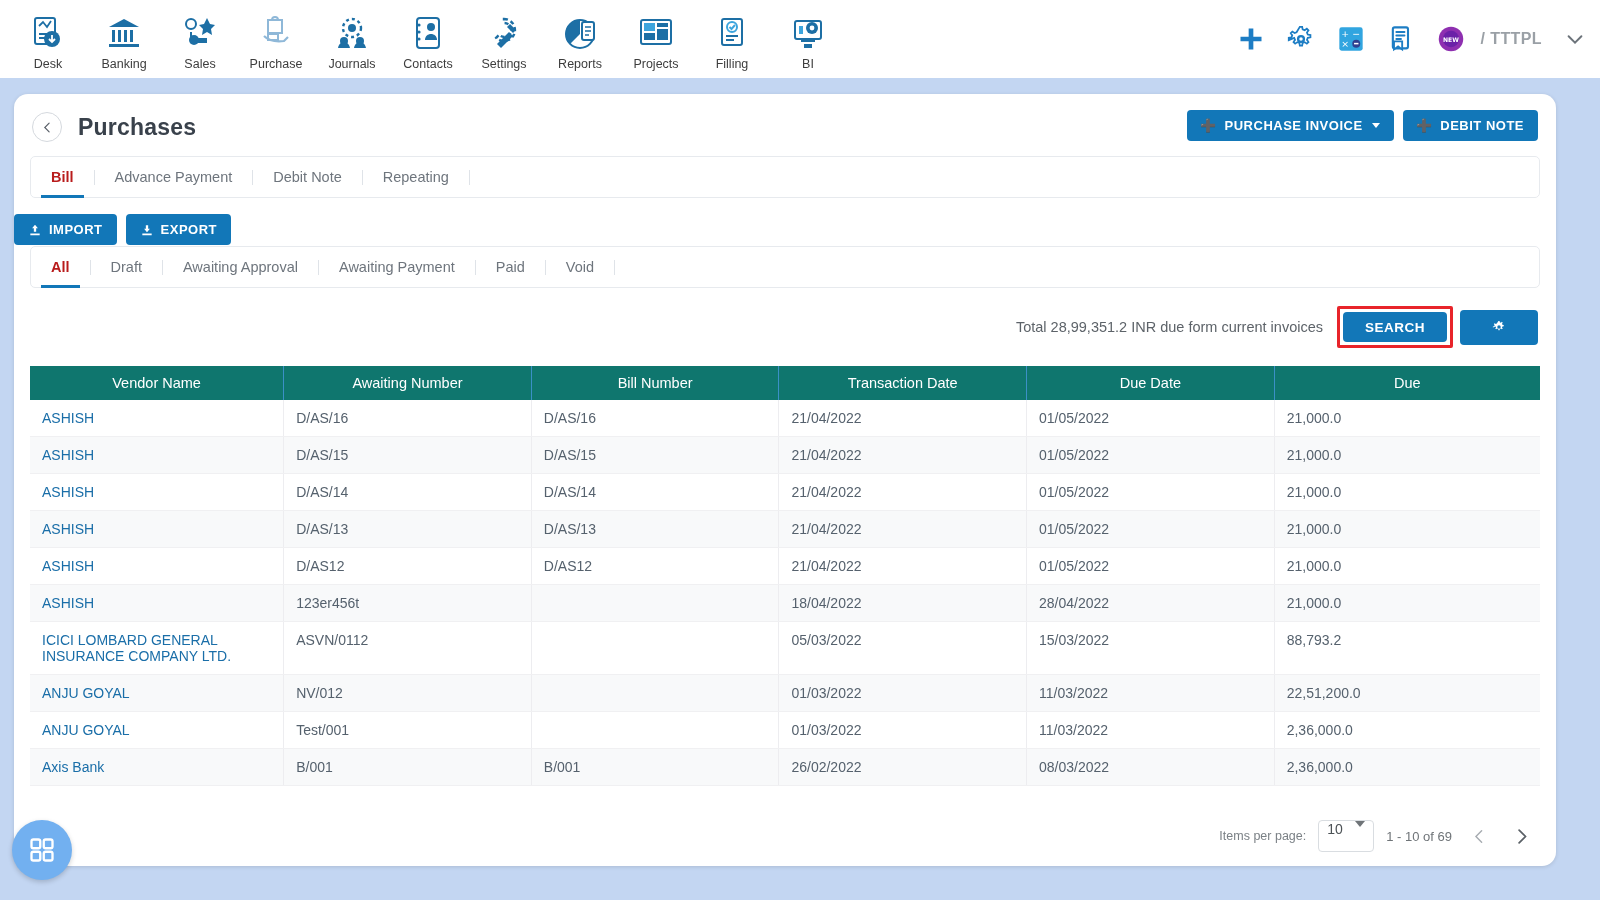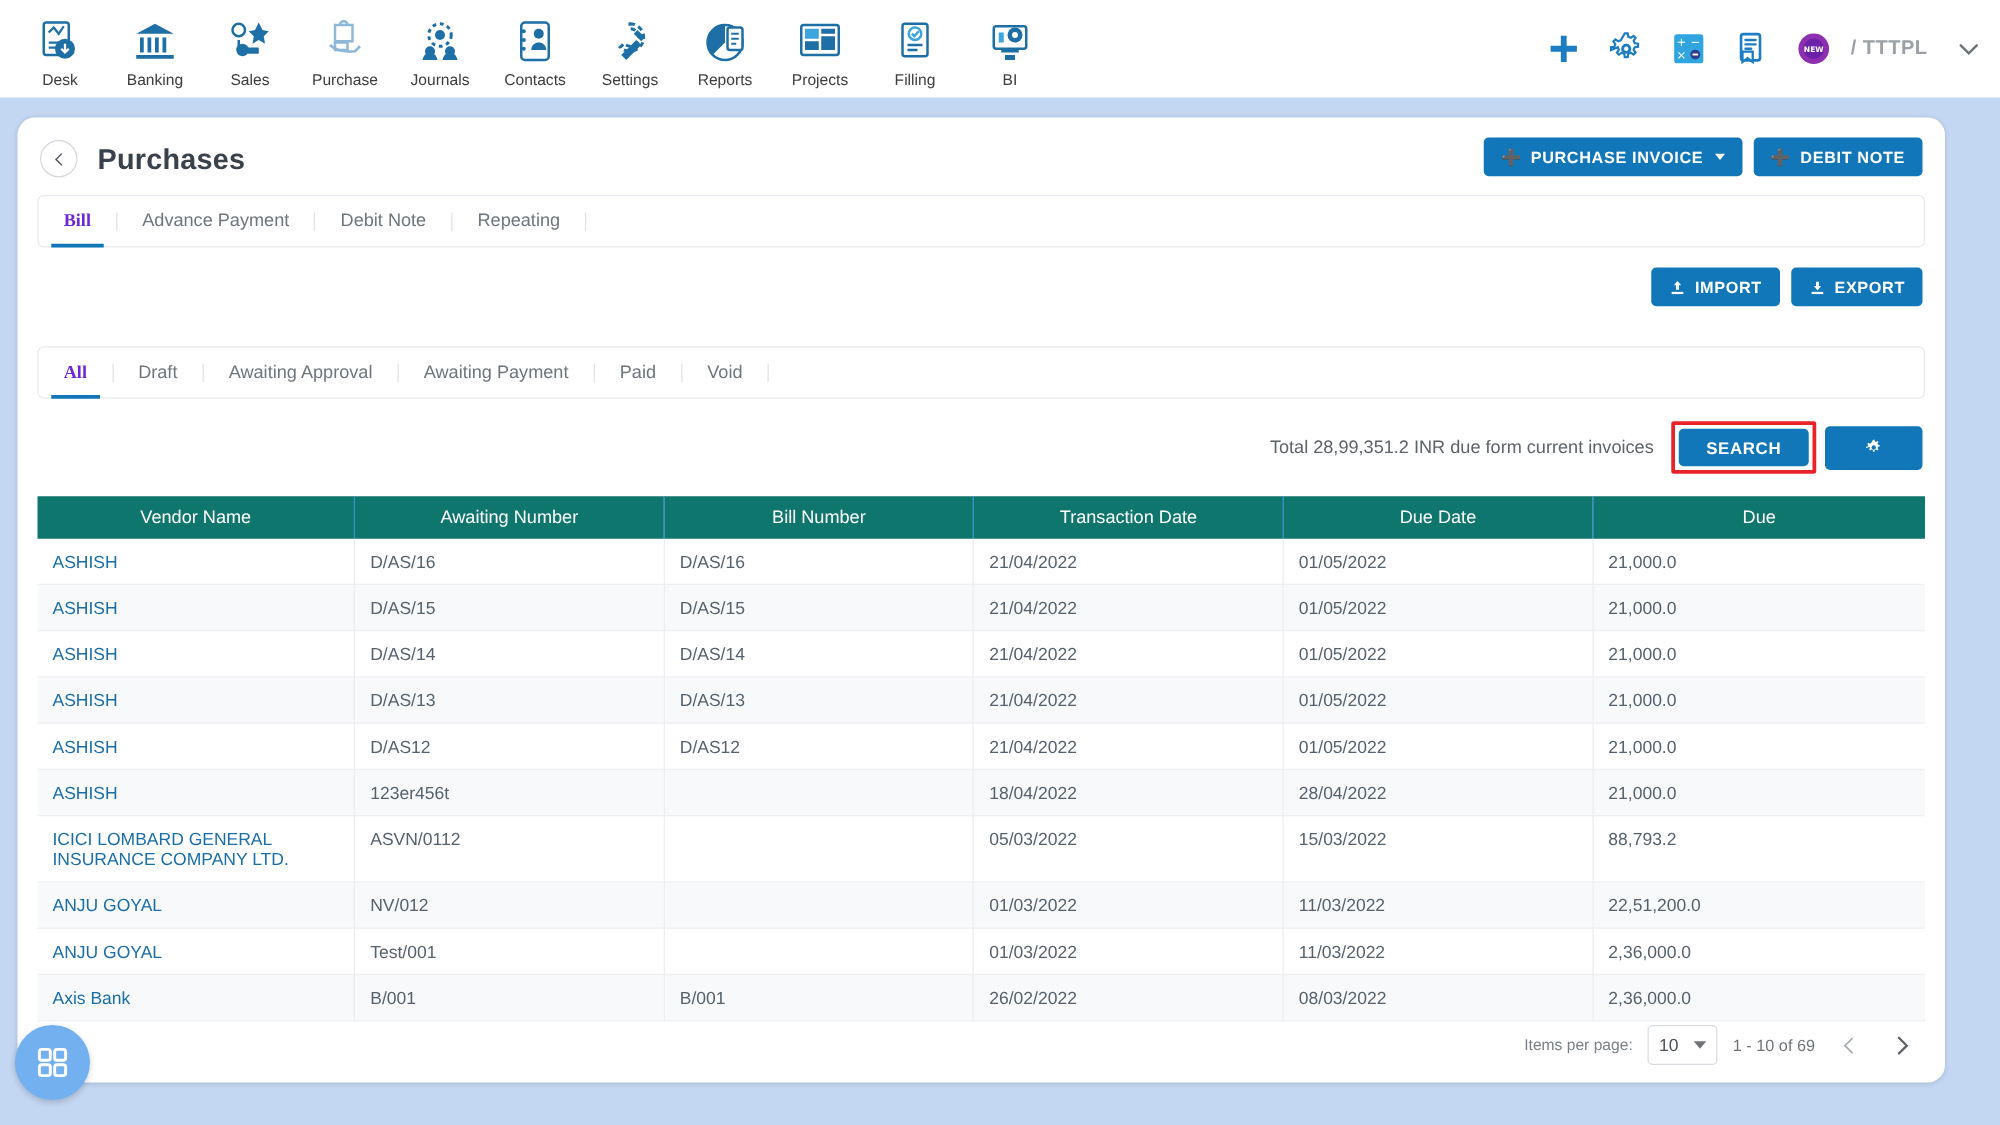--- a/index.html
+++ b/index.html
@@ -94,33 +94,33 @@
     display: flex; align-items: stretch;
     background: #fff;
   }
   .tab {
     position: relative;
     display: flex; align-items: center;
     padding: 0 20px;
     font-size: 14.5px; color: #6e757d;
     cursor: pointer; white-space: nowrap;
   }
-  .tab.active { color: #6d28d9; font-weight: bold; font-family: Liberation Serif, serif; }
+  .tab.active { color: #b91c1c; font-weight: bold; }
   .tab.active::after {
     content: ""; position: absolute; left: 10px; right: 10px; bottom: -1px;
     height: 3px; background: #1277b8;
   }
   .tab-sep { width: 1px; align-self: center; height: 15px; background: #dfe3e8; }
 
   .ie-row {
-    display: flex; justify-content: flex-end; gap: 9px;
+    display: flex; justify-content: flex-start; gap: 9px;
     margin: 16px 18px 0 0;
   }
 
-  .filterstrip { margin-top: 32px; }
+  .filterstrip { margin-top: 1px; }
 
   
   .searchrow {
     display: flex; align-items: center; justify-content: flex-end;
     margin: 18px 18px 0 0; gap: 0; position: relative;
   }
   .total-text { font-size: 14.5px; color: #5d6369; margin-right: 14px; }
   .hl-wrap {
     border: 3px solid #e8242a; border-radius: 2px;
     padding: 3px; display: inline-flex;
@@ -152,21 +152,21 @@
   
   .paginator {
     position: absolute; right: 20px; bottom: 14px;
     display: flex; align-items: center; gap: 12px;
     font-size: 12.5px; color: #7b8186;
   }
   .ipp-label { font-size: 12.5px; color: #7b8186; }
   .ipp-select {
     border: 1px solid #d9dde1; border-radius: 4px;
     height: 32px; min-width: 56px;
-    display: flex; align-items: center; justify-content: space-between;
+    display: flex; justify-content: space-between;
     padding: 0 8px; gap: 8px; cursor: pointer;
     font-size: 14px; color: #4c5256;
   }
   .ipp-caret {
     width: 0; height: 0;
     border-left: 5px solid transparent; border-right: 5px solid transparent;
     border-top: 6px solid #6f7478;
   }
   .range { font-size: 13px; color: #6f7478; }
   .pg-arrow {

